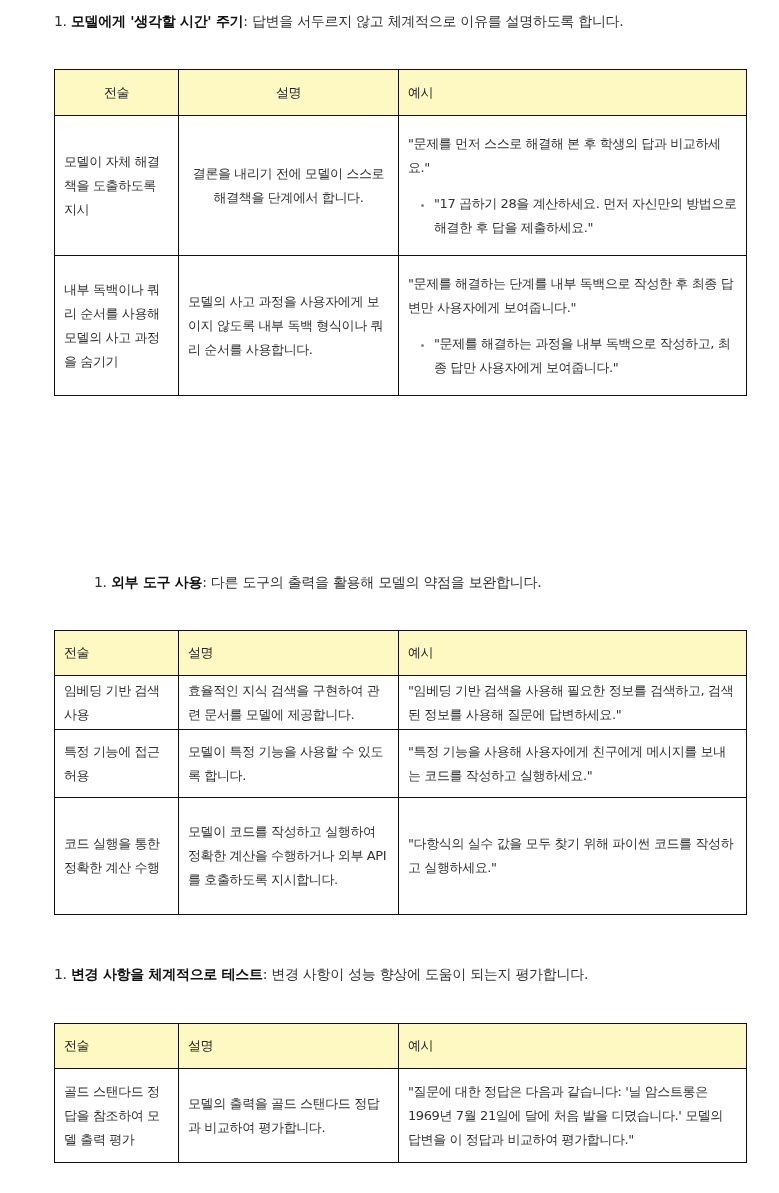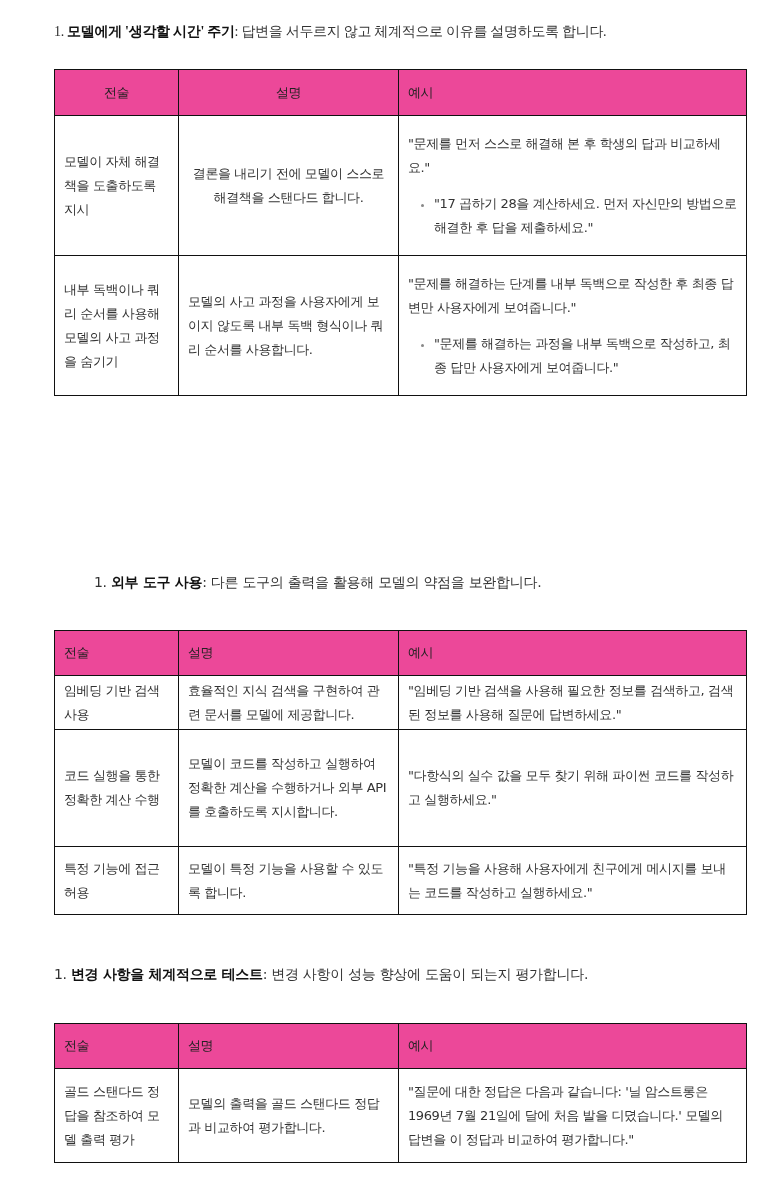--- a/index.html
+++ b/index.html
@@ -15,52 +15,52 @@
   .heading b { font-weight: bold; color: #111111; }
   table {
     position: absolute; left: 54px; width: 692px;
     border-collapse: collapse; table-layout: fixed;
     font-size: 13px; line-height: 24px; color: #333333; letter-spacing: -0.4px;
   }
   col.c1 { width: 124px; }
   col.c2 { width: 220px; }
   col.c3 { width: 348px; }
   th, td { border: 1.5px solid #111111; padding: 0 9px; vertical-align: middle; text-align: left; font-weight: normal; }
-  th { background: #ec4899; color: #222222; }
+  th { background: #fef9c3; color: #222222; }
   .t1 th.center, .t1 td.center { text-align: center; }
   ul.bul { margin: 12px 0 0 0; padding-left: 26px; }
   ul.bul li { list-style: disc; }
   ul.bul li::marker { color: #888888; font-size: 11px; }
   .ex-lead { margin: 0; }
 </style>
 </head>
 <body>
 
-<div class="heading" style="top:22px;font-family:Liberation Serif, serif;">
+<div class="heading" style="top:11px;">
   <span>1.</span>
   <b>모델에게 '생각할 시간' 주기</b><span>: 답변을 서두르지 않고 체계적으로 이유를 설명하도록 합니다.</span>
 </div>
 
 <table class="t1" style="top:69px;">
   <colgroup>
       <col class="c1">
       <col class="c2">
       <col class="c3">
     </colgroup>
   <thead>
     <tr style="height:46px;">
       <th class="center">전술</th>
       <th class="center">설명</th>
       <th>예시</th>
     </tr>
   </thead>
   <tbody>
     <tr style="height:140px;">
       <td>모델이 자체 해결책을 도출하도록 지시</td>
-      <td class="center">결론을 내리기 전에 모델이 스스로 해결책을 스탠다드 합니다.</td>
+      <td class="center">결론을 내리기 전에 모델이 스스로 해결책을 단계에서 합니다.</td>
       <td>
         <p class="ex-lead">"문제를 먼저 스스로 해결해 본 후 학생의 답과 비교하세요."</p>
         <ul class="bul">
           <li>"17 곱하기 28을 계산하세요. 먼저 자신만의 방법으로 해결한 후 답을 제출하세요."</li>
         </ul>
       </td>
     </tr>
     <tr style="height:140px;">
       <td>내부 독백이나 쿼리 순서를 사용해 모델의 사고 과정을 숨기기</td>
       <td>모델의 사고 과정을 사용자에게 보이지 않도록 내부 독백 형식이나 쿼리 순서를 사용합니다.</td>
@@ -91,29 +91,29 @@
       <th>설명</th>
       <th>예시</th>
     </tr>
   </thead>
   <tbody>
     <tr style="height:54px;">
       <td>임베딩 기반 검색 사용</td>
       <td>효율적인 지식 검색을 구현하여 관련 문서를 모델에 제공합니다.</td>
       <td>"임베딩 기반 검색을 사용해 필요한 정보를 검색하고, 검색된 정보를 사용해 질문에 답변하세요."</td>
     </tr>
+    <tr style="height:68px;">
+      <td>특정 기능에 접근 허용</td>
+      <td>모델이 특정 기능을 사용할 수 있도록 합니다.</td>
+      <td>"특정 기능을 사용해 사용자에게 친구에게 메시지를 보내는 코드를 작성하고 실행하세요."</td>
+    </tr>
     <tr style="height:117px;">
       <td>코드 실행을 통한 정확한 계산 수행</td>
       <td>모델이 코드를 작성하고 실행하여 정확한 계산을 수행하거나 외부 API를 호출하도록 지시합니다.</td>
       <td>"다항식의 실수 값을 모두 찾기 위해 파이썬 코드를 작성하고 실행하세요."</td>
-    </tr>
-    <tr style="height:68px;">
-      <td>특정 기능에 접근 허용</td>
-      <td>모델이 특정 기능을 사용할 수 있도록 합니다.</td>
-      <td>"특정 기능을 사용해 사용자에게 친구에게 메시지를 보내는 코드를 작성하고 실행하세요."</td>
     </tr>
   </tbody>
 </table>
 
 <div class="heading" style="top:964px;">
   <span>1.</span>
   <b>변경 사항을 체계적으로 테스트</b><span>: 변경 사항이 성능 향상에 도움이 되는지 평가합니다.</span>
 </div>
 
 <table style="top:1023px;">

